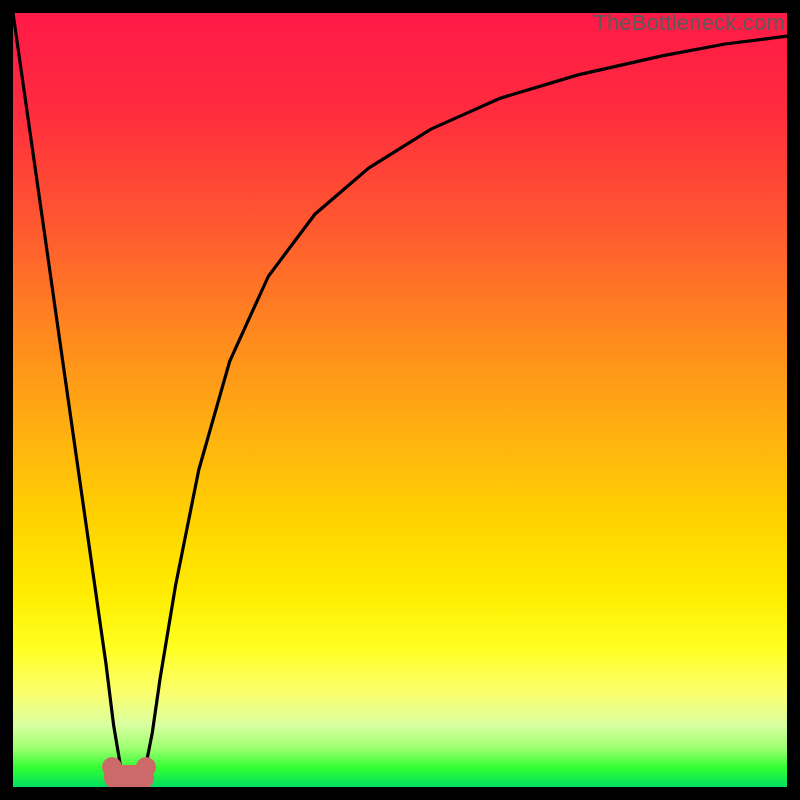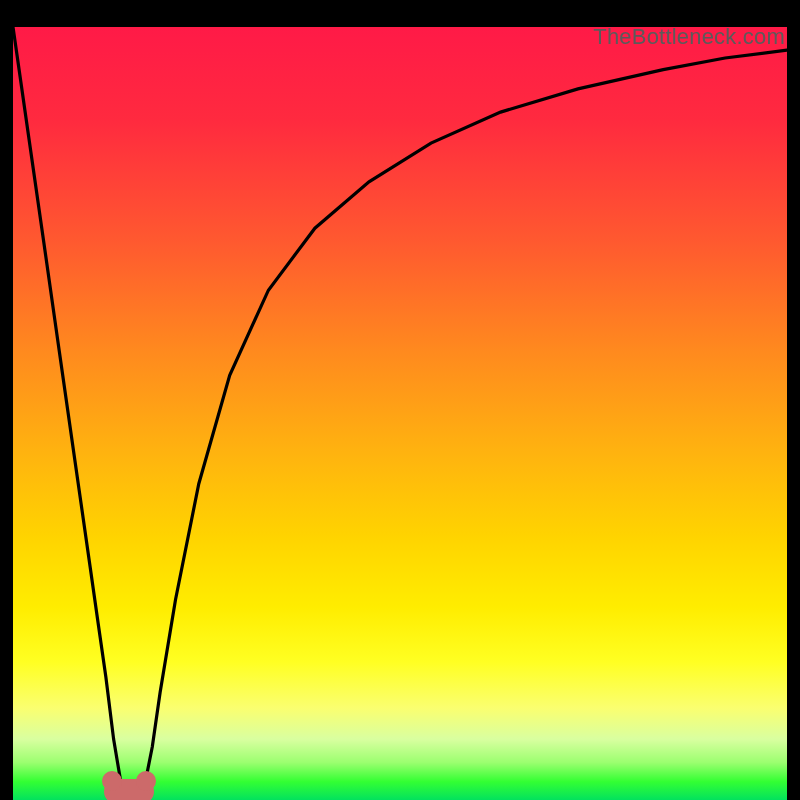--- a/index.html
+++ b/index.html
@@ -31,21 +31,20 @@
       #ffb30f 55%,
       #ffd400 66%,
       #ffed00 75%,
       #ffff22 82%,
       #faff70 88%,
       #d9ffa0 92%,
       #9cff70 95%,
       #33ff33 97.5%,
       #00e060 100%
     );
-    margin-top: 14px;
   }
   .watermark {
     position: absolute;
     right: 2px;
     top: -3px;
     font-family: Arial, Helvetica, sans-serif;
     font-size: 22px;
     color: #5b5b5b;
     letter-spacing: 0.2px;
     user-select: none;

